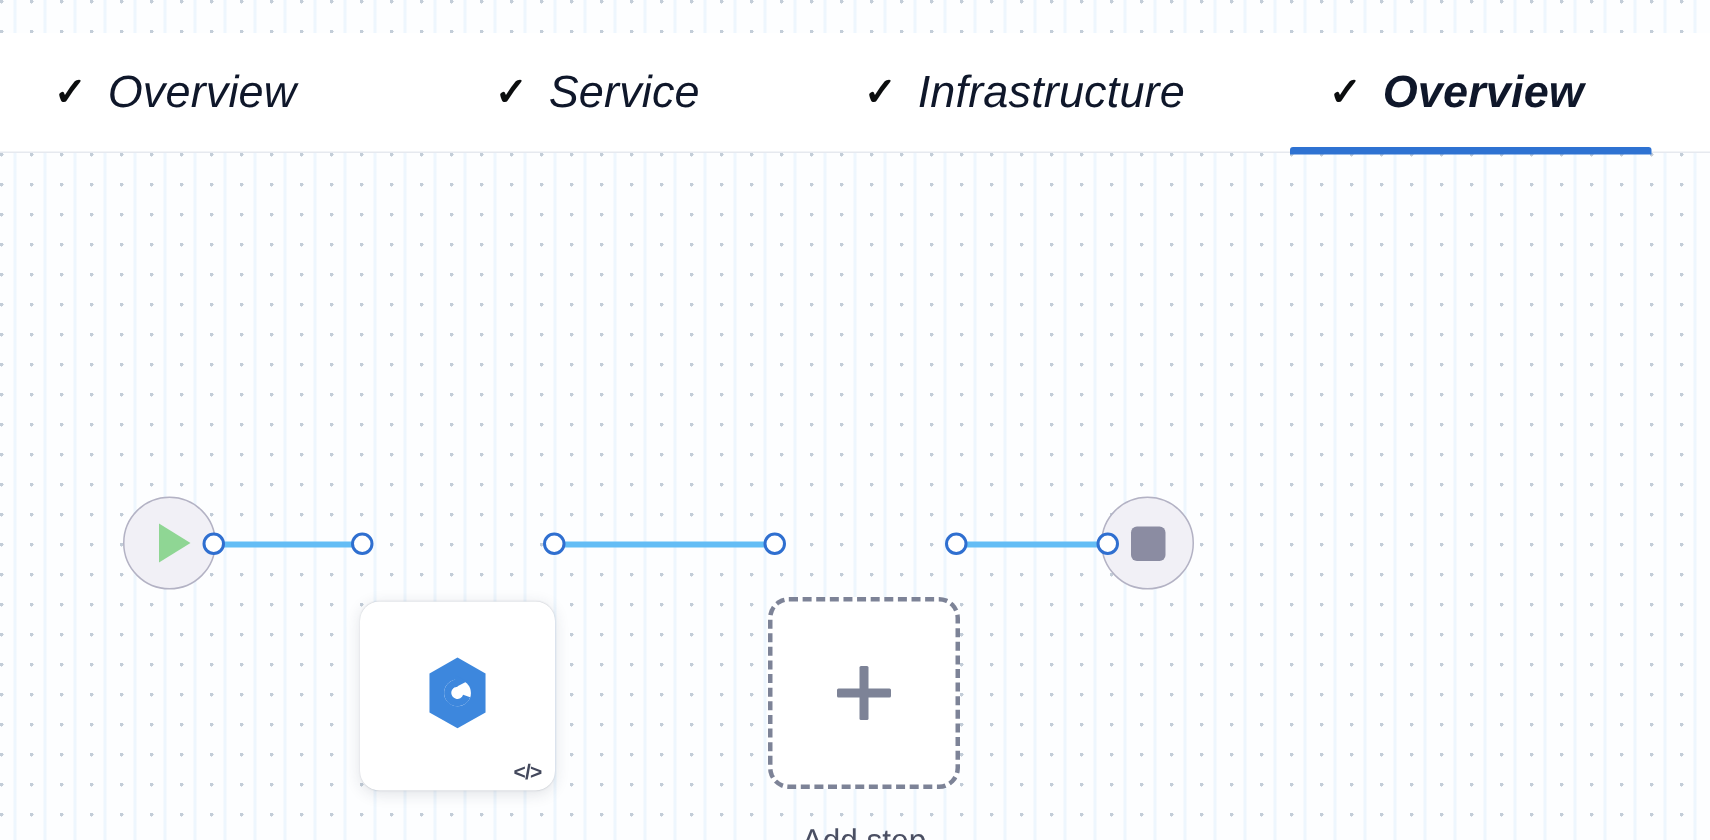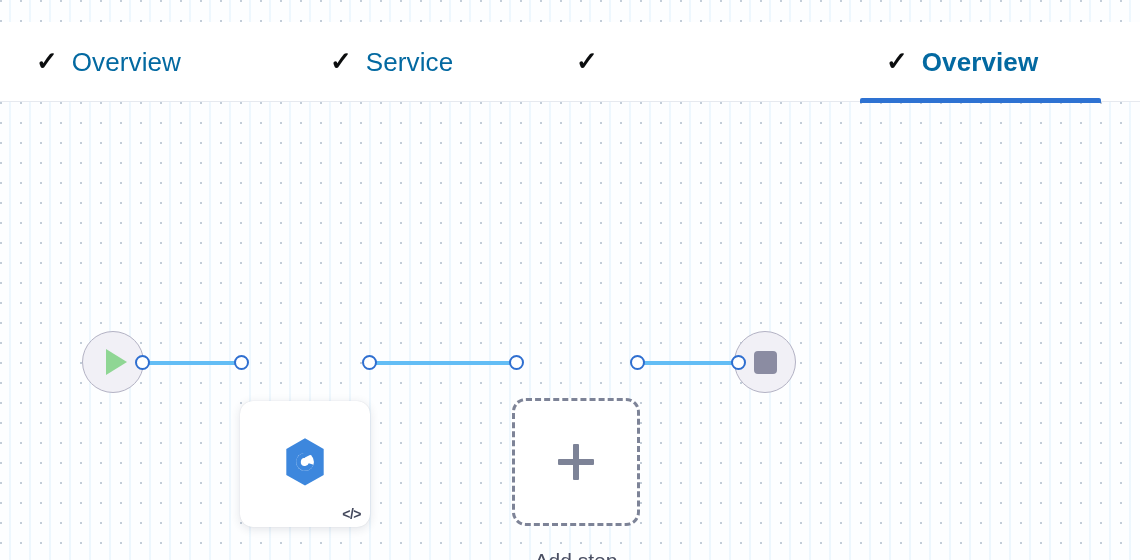--- a/index.html
+++ b/index.html
@@ -68,25 +68,26 @@
   }
   .tab .check {
     font-size: 26px;
     line-height: 1;
     color: #0b0d0e;
     font-weight: 700;
     display: inline-block;
     transform: translateY(-1px);
   }
   .tab .tab-label {
-    font-size: 26px;
+    font-size: 30px;
     line-height: 1;
-    color: #0369a1;
+    color: #0f172a;
     letter-spacing: 0.1px;
     white-space: nowrap;
+    font-style: italic;
   }
   .tab.is-active .tab-label { font-weight: 700; }
   .tab-underline {
     position: absolute;
     left: 0;
     bottom: -1px;
     height: 5px;
     width: 100%;
     border-radius: 2px 2px 0 0;
     background: #2e72d2;
@@ -270,20 +271,21 @@
       <span class="tab-label">Overview</span>
     </div>
 
     <div class="tab tab-service">
       <span class="check">✓</span>
       <span class="tab-label">Service</span>
     </div>
 
     <div class="tab tab-infrastructure">
       <span class="check">✓</span>
+      <span class="tab-label">Infrastructure</span>
     </div>
 
     <div class="tab tab-execution is-active">
       <span class="check">✓</span>
       <span class="tab-label">Overview</span>
       <span class="tab-underline"></span>
     </div>
 
   </div>
 

